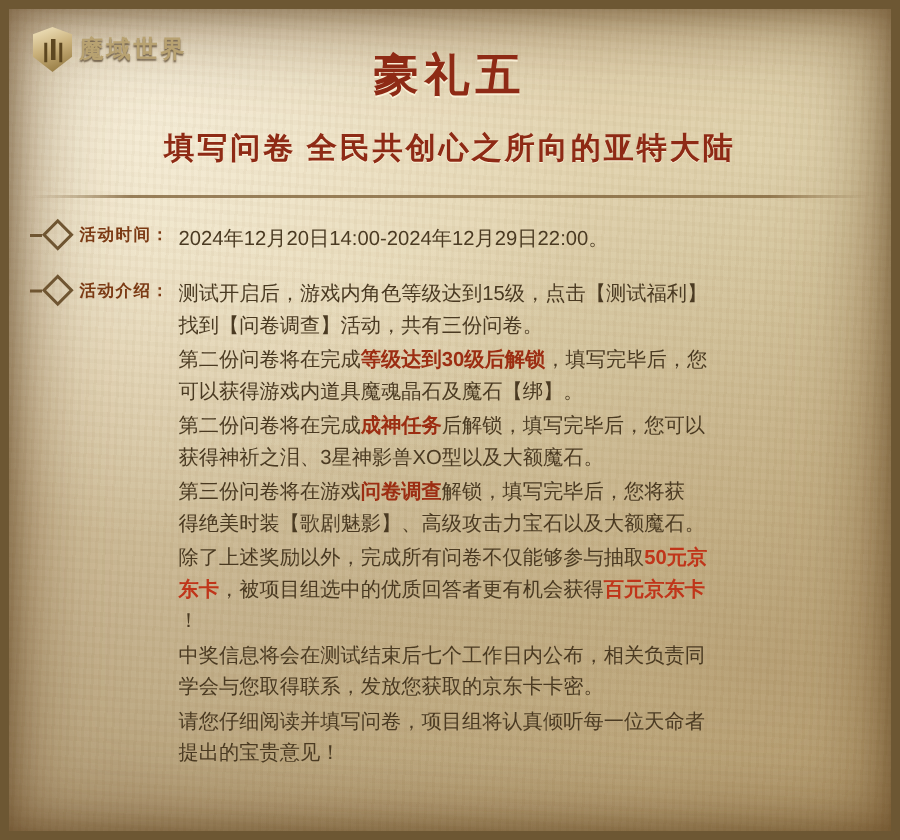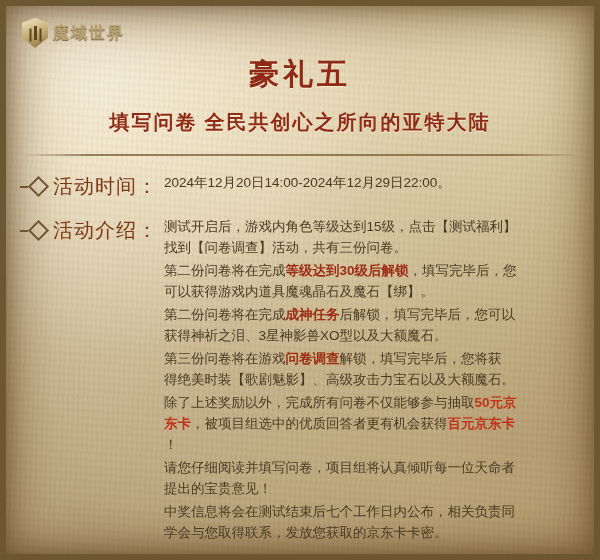--- a/index.html
+++ b/index.html
@@ -77,21 +77,21 @@
     letter-spacing: 2px;
     color: #b8a271;
     text-shadow: 0 1px 1px rgba(50,30,8,0.6);
     font-family: Liberation Sans, sans-serif;
   }
 
   
   .title-block {
     position: relative;
     z-index: 3;
-    padding-top: 48px;
+    padding-top: 24px;
     text-align: center;
   }
   .main-title {
     font-family: "Liberation Serif", serif;
     font-size: 30px;
     font-weight: bold;
     color: #8e2a15;
     letter-spacing: 4px;
     text-shadow: 0 1px 0 rgba(255,246,222,0.8);
   }
@@ -140,22 +140,22 @@
   }
   .diamond {
     width: 11px;
     height: 11px;
     border: 2px solid #6f5531;
     transform: rotate(45deg);
     margin-right: 7px;
   }
   .label {
     font-family: "Liberation Serif", serif;
-    font-size: 20px;
-    font-weight: normal;
+    font-size: 11px;
+    font-weight: bold;
     color: #7b3a14;
     letter-spacing: 1px;
     white-space: nowrap;
   }
   .row-body {
     flex: 1 1 auto;
     margin-left: 6px;
     font-size: 13.5px;
     line-height: 21px;
     color: #4a3a22;
@@ -210,18 +210,18 @@
       <span class="dash"></span>
       <span class="diamond"></span>
       <span class="label">活动介绍：</span>
     </div>
     <div class="row-body" id="intro-body">
         <p><span>测试开启后，游戏内角色等级达到15级，点击【测试福利】</span><br><span>找到【问卷调查】活动，共有三份问卷。</span></p>
         <p><span>第二份问卷将在完成</span><span class="hl">等级达到30级后解锁</span><span>，填写完毕后，您</span><br><span>可以获得游戏内道具魔魂晶石及魔石【绑】。</span></p>
         <p><span>第二份问卷将在完成</span><span class="hl">成神任务</span><span>后解锁，填写完毕后，您可以</span><br><span>获得神祈之泪、3星神影兽XO型以及大额魔石。</span></p>
         <p><span>第三份问卷将在游戏</span><span class="hl">问卷调查</span><span>解锁，填写完毕后，您将获</span><br><span>得绝美时装【歌剧魅影】、高级攻击力宝石以及大额魔石。</span></p>
         <p><span>除了上述奖励以外，完成所有问卷不仅能够参与抽取</span><span class="ex">50元京</span><br><span class="ex">东卡</span><span>，被项目组选中的优质回答者更有机会获得</span><span class="ex">百元京东卡</span><br><span>！</span></p>
+        <p><span>中奖信息将会在测试结束后七个工作日内公布，相关负责同</span><br><span>学会与您取得联系，发放您获取的京东卡卡密。</span></p>
         <p><span>请您仔细阅读并填写问卷，项目组将认真倾听每一位天命者</span><br><span>提出的宝贵意见！</span></p>
-        <p><span>中奖信息将会在测试结束后七个工作日内公布，相关负责同</span><br><span>学会与您取得联系，发放您获取的京东卡卡密。</span></p>
       </div>
   </div>
 
 </div>
 
 </body></html>

